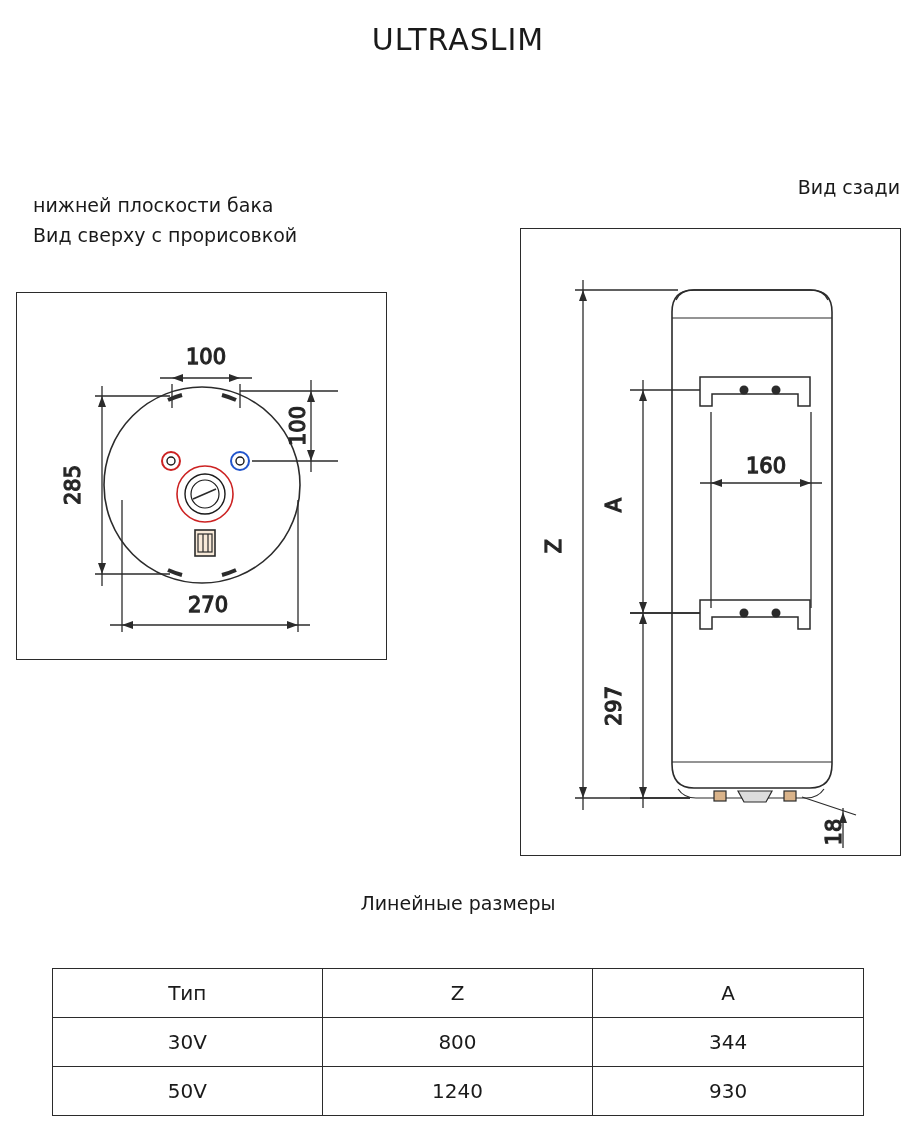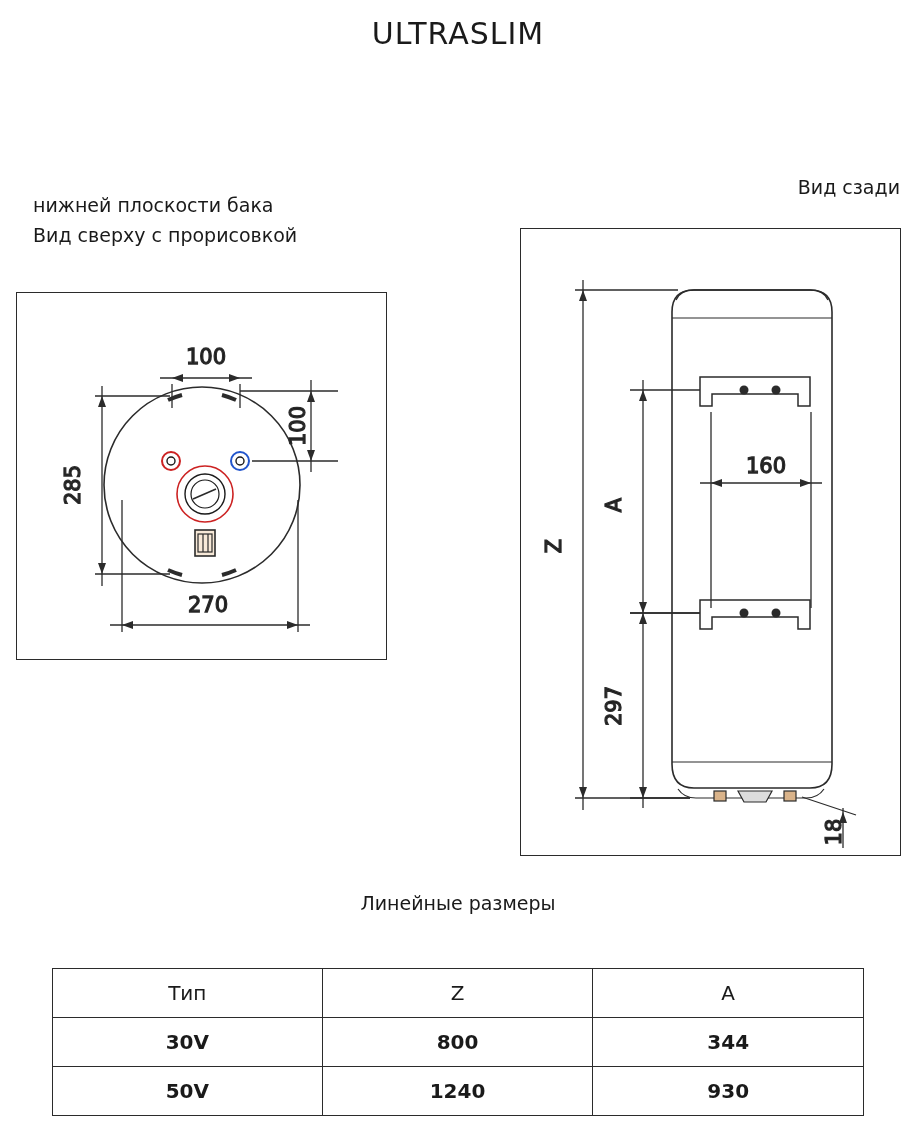--- a/index.html
+++ b/index.html
@@ -18,21 +18,21 @@
   .page {
     position: absolute;
     left: 0; top: 0;
     width: 916px;
     height: 1140px;
   }
 
   
   .main-title {
     position: absolute;
-    left: 0; top: 16px;
+    left: 0; top: 22px;
     width: 916px;
     text-align: center;
     font-size: 30px;
     letter-spacing: 1px;
     font-weight: 400;
     color: #1a1a1a;
   }
 
   
   .heading-left {
@@ -95,21 +95,21 @@
   .dim-table {
     position: absolute;
     left: 52px; top: 968px;
     width: 812px;
     border-collapse: collapse;
     font-size: 20px;
   }
   .dim-table td, .dim-table th {
     border: 1px solid #2b2b2b;
     text-align: center;
-    font-weight: 700;
+    font-weight: 400;
     height: 46px;
     color: #1a1a1a;
   }
   .dim-table th { font-weight: 400; }
   .col-a { width: 270px; }
   .col-b { width: 271px; }
   .col-c { width: 271px; }
 </style>
 </head>
 <body>

